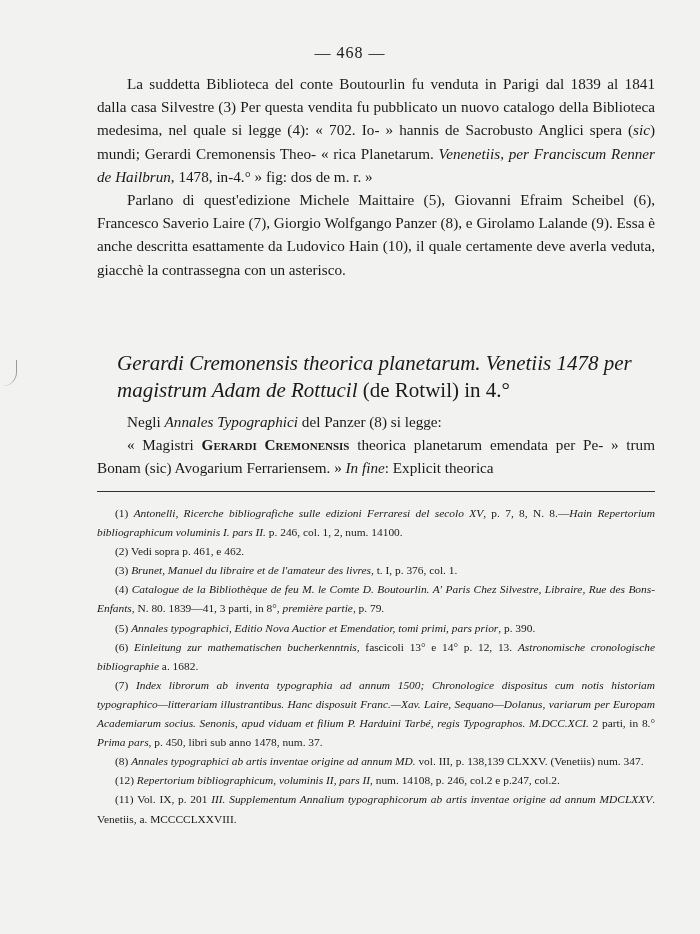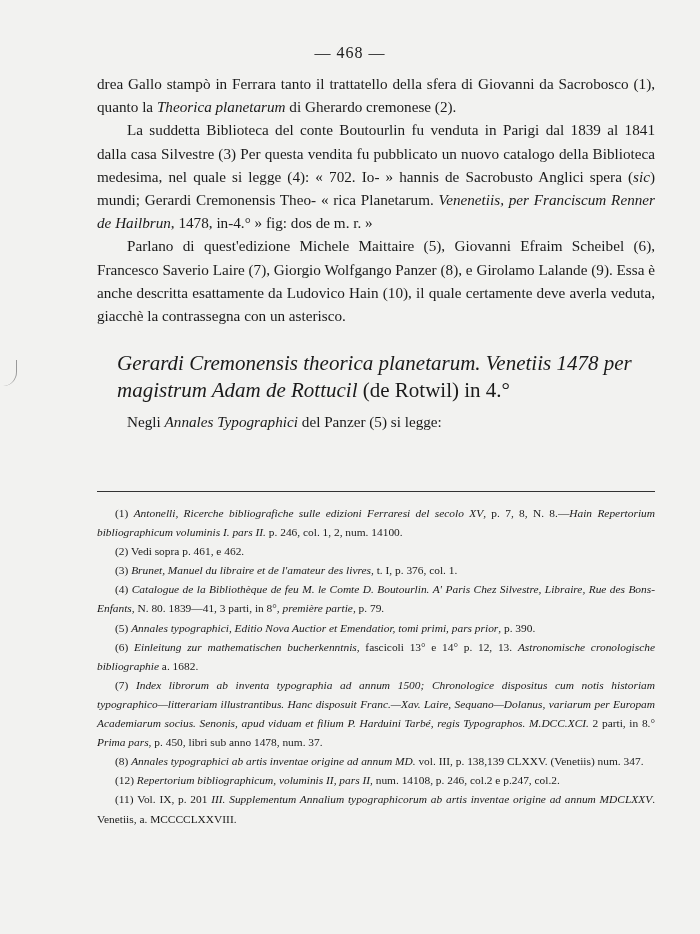--- a/index.html
+++ b/index.html
@@ -25,29 +25,29 @@
   .mark { position: absolute; left: 2px; top: 360px; width: 14px; height: 26px; border-right: 1px solid #999; border-radius: 0 0 14px 0; }
 </style>
 </head>
 <body>
 
 <div class="page">
   <div class="mark"></div>
   <div class="pagenum">— 468 —</div>
 
   <div class="body-text" style="top:72px;">
-    <p class="p"><span>drea Gallo stampò in Ferrara tanto il trattatello della sfera di Giovanni da Sacrobosco (1), quanto la </span><i>Theorica planetarum</i><span> di Gherardo cremonese (2).</span></p>
     <p class="p indent"><span>La suddetta Biblioteca del conte Boutourlin fu venduta in Parigi dal 1839 al 1841 dalla casa Silvestre (3) Per questa vendita fu pubblicato un nuovo catalogo della Biblioteca medesima, nel quale si legge (4): « 702. Io- » hannis de Sacrobusto Anglici spera (</span><i>sic</i><span>) mundi; Gerardi Cremonensis Theo- « rica Planetarum. </span><i>Venenetiis, per Franciscum Renner de Hailbrun</i><span>, 1478, in-4.° » fig: dos de m. r. »</span></p>
     <p class="p indent">Parlano di quest'edizione Michele Maittaire (5), Giovanni Efraim Scheibel (6), Francesco Saverio Laire (7), Giorgio Wolfgango Panzer (8), e Girolamo Lalande (9). Essa è anche descritta esattamente da Ludovico Hain (10), il quale certamente deve averla veduta, giacchè la contrassegna con un asterisco.</p>
   </div>
 
   <div class="heading"><span>Gerardi Cremonensis theorica planetarum. Venetiis 1478 per magistrum Adam de Rottucil</span><span class="up"> (de Rotwil) in 4.°</span></div>
 
   <div class="body-text" style="top:410px;">
-    <p class="p indent"><span>Negli </span><i>Annales Typographici</i><span> del Panzer (5) si legge:</span></p>
+    <p class="p indent"><span>Negli </span><i>Annales Typographici</i><span> del Panzer (8) si legge:</span></p>
+    <p class="p indent"><span>« Magistri </span><span class="sc">Gerardi Cremonensis</span><span> theorica planetarum emendata per Pe- » trum Bonam (sic) Avogarium Ferrariensem. » </span><i>In fine</i><span>: Explicit theorica</span></p>
   </div>
 
   <div class="rule"></div>
 
   <div class="notes">
     <p class="n"><span>(1)</span> <i>Antonelli, Ricerche bibliografiche sulle edizioni Ferraresi del secolo XV</i><span>, p. 7, 8, N. 8.—</span><i>Hain Repertorium bibliographicum voluminis I. pars II.</i><span> p. 246, col. 1, 2, num. 14100.</span></p>
     <p class="n"><span>(2)</span> <i></i><span>Vedi sopra p. 461, e 462.</span></p>
     <p class="n"><span>(3)</span> <i>Brunet, Manuel du libraire et de l'amateur des livres</i><span>, t. I, p. 376, col. 1.</span></p>
     <p class="n"><span>(4)</span> <i>Catalogue de la Bibliothèque de feu M. le Comte D. Boutourlin. A' Paris Chez Silvestre, Libraire, Rue des Bons-Enfants</i><span>, N. 80. 1839—41, 3 parti, in 8°, </span><i>première partie</i><span>, p. 79.</span></p>
     <p class="n"><span>(5)</span> <i>Annales typographici, Editio Nova Auctior et Emendatior, tomi primi, pars prior</i><span>, p. 390.</span></p>

